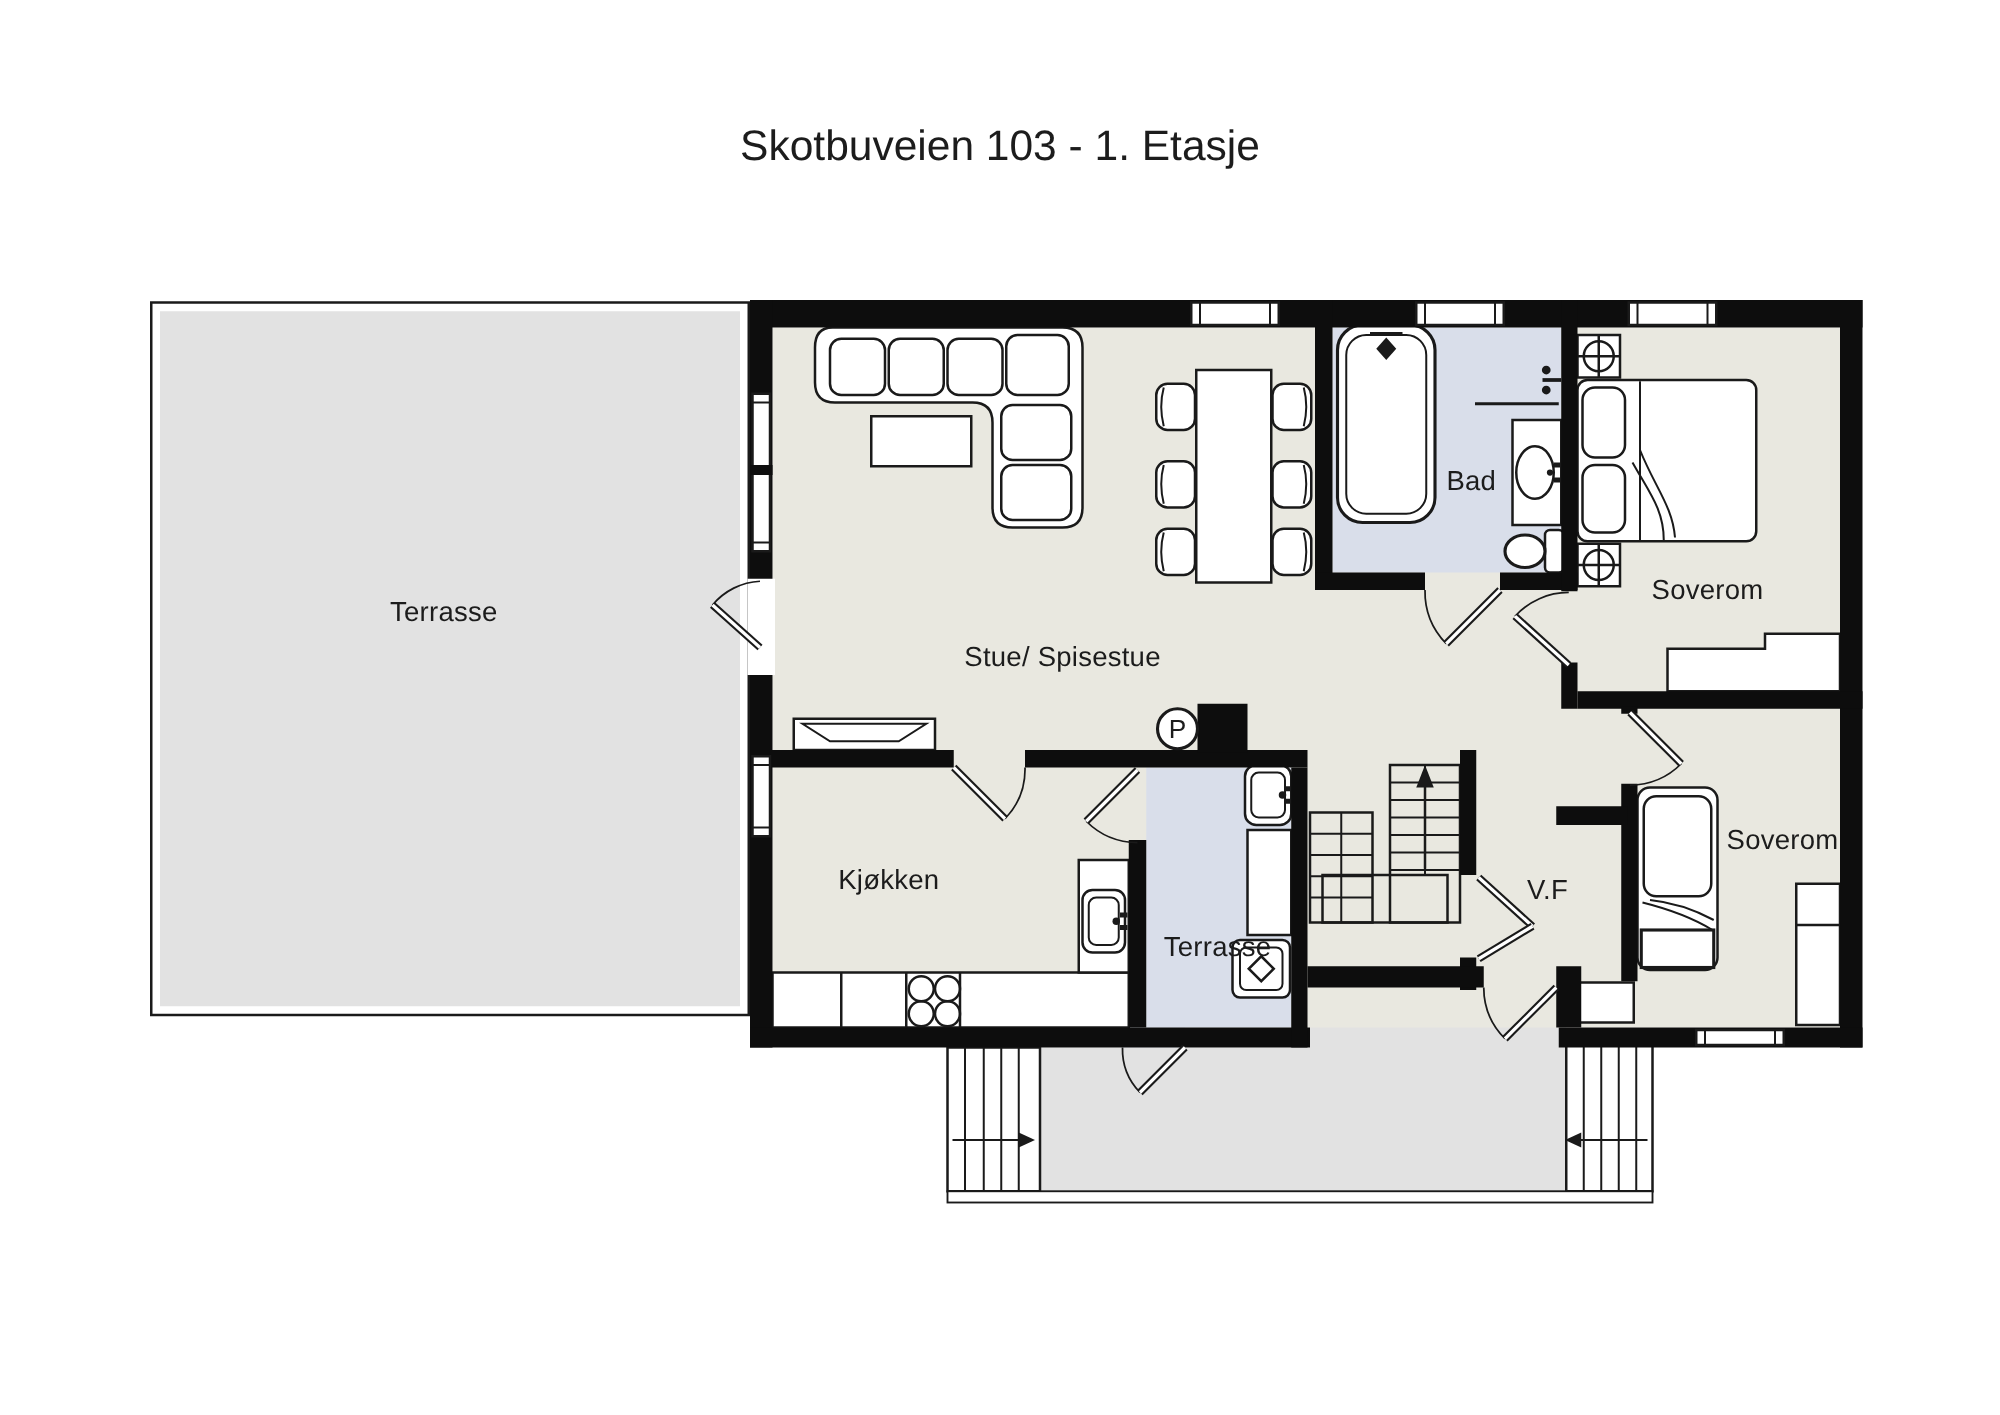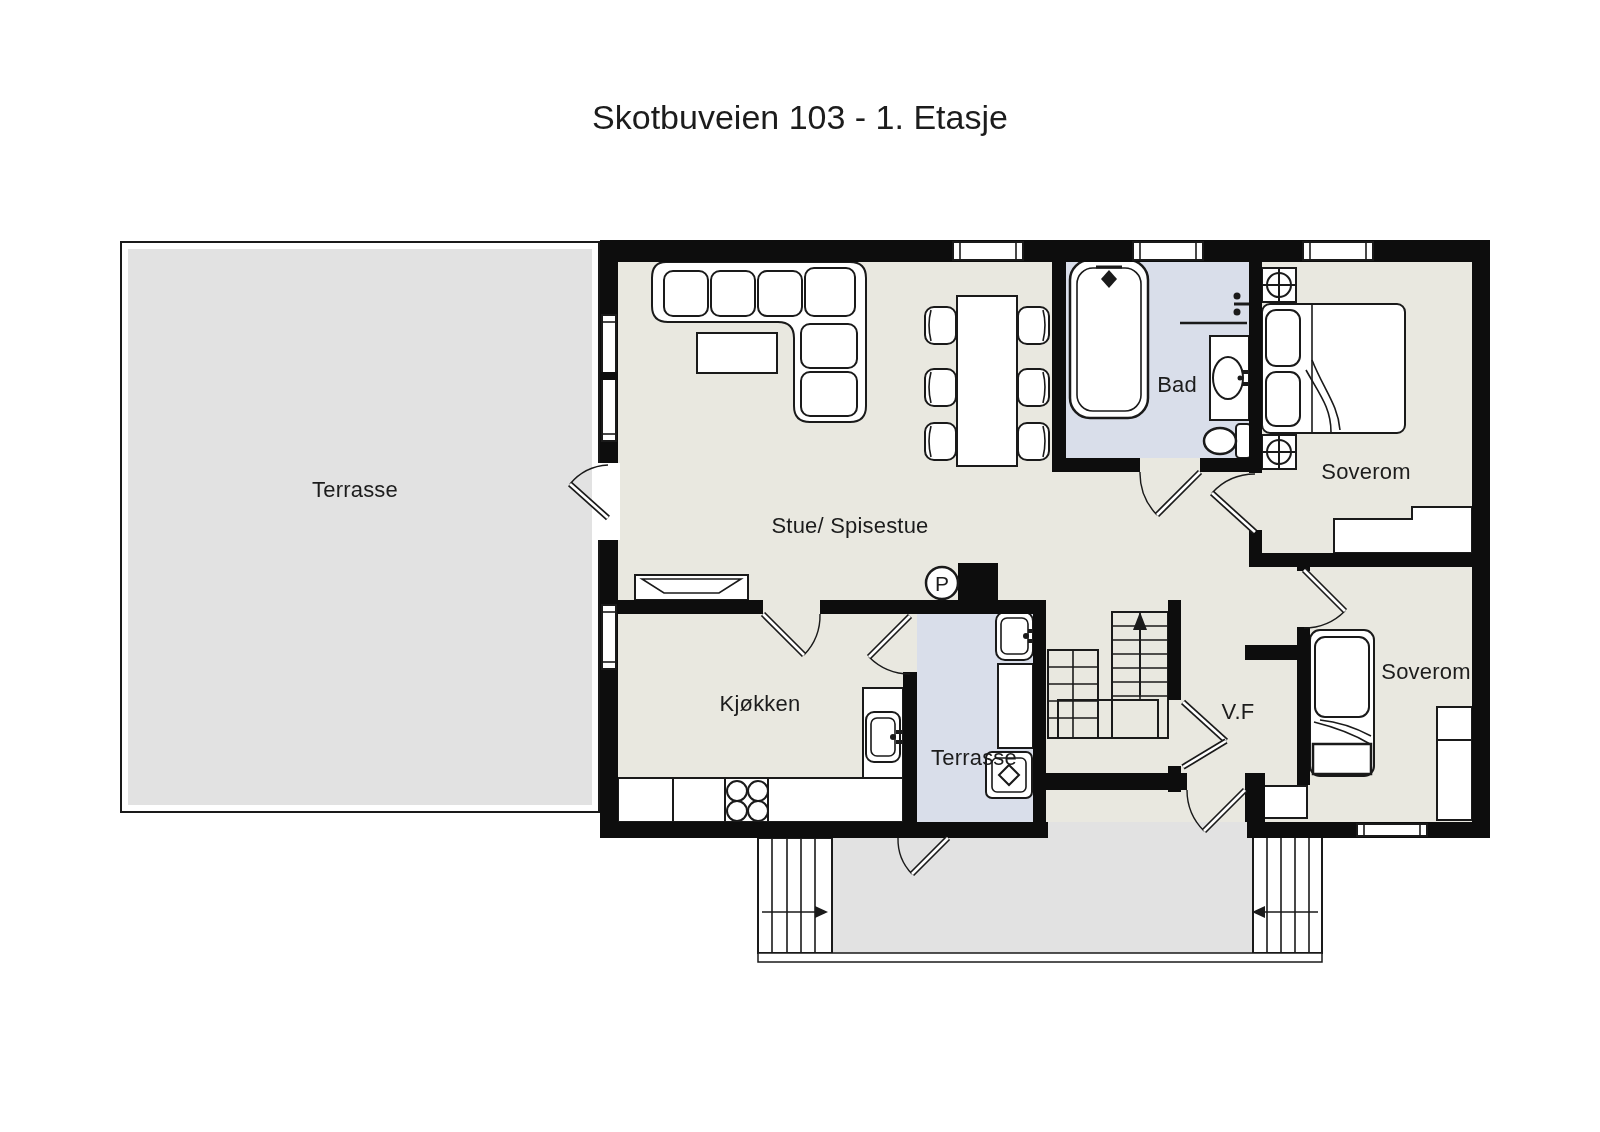--- a/index.html
+++ b/index.html
@@ -338,18 +338,18 @@
   </g>
 
   <circle cx="942" cy="583" r="16" fill="#fff" stroke="#1a1a1a" stroke-width="2.5"></circle>
 </svg>
 
   <div class="title">Skotbuveien 103 - 1. Etasje</div>
   <div class="lbl" style="left:355px;top:490px;">Terrasse</div>
   <div class="lbl" style="left:850px;top:498px;margin-top:28px;">Stue/ Spisestue</div>
   <div class="lbl" style="left:1177px;top:385px;text-align:center;">Bad</div>
   <div class="lbl" style="left:1366px;top:472px;">Soverom</div>
-  <div class="lbl" style="left:760px;top:704px;text-align:center;">Kjøkken</div>
+  <div class="lbl" style="left:711px;top:704px;text-align:center;">Kjøkken</div>
   <div class="lbl" style="left:974px;top:758px;">Terrasse</div>
   <div class="lbl" style="left:1238px;top:712px;">V.F</div>
   <div class="lbl" style="left:1426px;top:672px;">Soverom</div>
   <div class="psym" style="left:942px;top:584px;">P</div>
 </div>
 
 </body></html>

